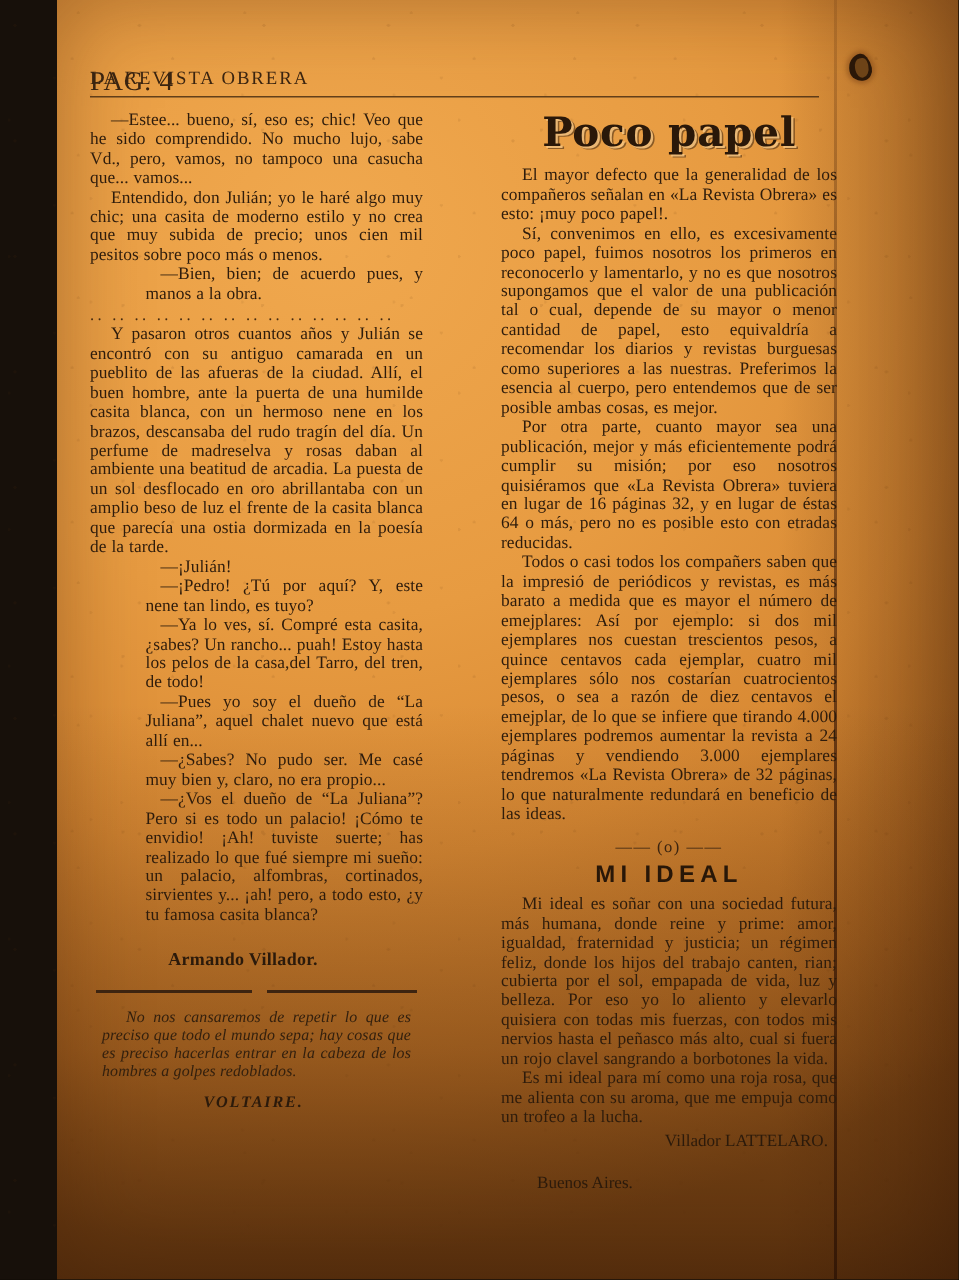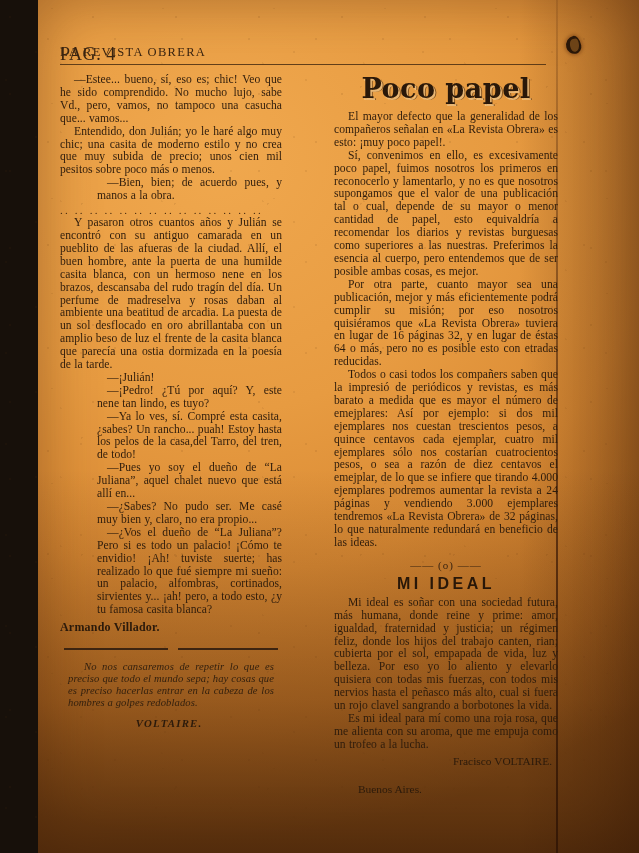--- a/index.html
+++ b/index.html
@@ -85,22 +85,22 @@
   .col p.dash{text-indent:10px;margin-left:37px;}
 
   
   .dots{
     height:11px;line-height:11px;font-size:11px;color:#44290f;
     letter-spacing:2.2px;overflow:hidden;white-space:nowrap;
     margin:2px 0 1px 0;
   }
 
   .byline{
-    text-align:left;font-size:12px;font-weight:bold;color:#2b1a0b;
-    margin-top:3px;padding-right:18px;letter-spacing:.2px;
+    text-align:center;font-size:12px;font-weight:bold;color:#2b1a0b;
+    margin-top:15px;padding-right:18px;letter-spacing:.2px;
   }
 
   
   .splitrule{
     position:relative;height:10px;margin:9px 0 7px 0;
   }
   .splitrule span{
     position:absolute;top:4px;height:2px;background:#3d2410;
   }
   .splitrule span.a{left:4px;width:104px;}
@@ -191,16 +191,16 @@
     <p>Sí, convenimos en ello, es excesivamente poco papel, fuimos nosotros los primeros en reconocerlo y lamentarlo, y no es que nosotros supongamos que el valor de una publicación tal o cual, depende de su mayor o menor cantidad de papel, esto equivaldría a recomendar los diarios y revistas burguesas como superiores a las nuestras. Preferimos la esencia al cuerpo, pero entendemos que de ser posible ambas cosas, es mejor.</p>
     <p>Por otra parte, cuanto mayor sea una publicación, mejor y más eficientemente podrá cumplir su misión; por eso nosotros quisiéramos que «La Revista Obrera» tuviera en lugar de 16 páginas 32, y en lugar de éstas 64 o más, pero no es posible esto con etradas reducidas.</p>
     <p>Todos o casi todos los compañers saben que la impresió de periódicos y revistas, es más barato a medida que es mayor el número de emejplares: Así por ejemplo: si dos mil ejemplares nos cuestan trescientos pesos, a quince centavos cada ejemplar, cuatro mil ejemplares sólo nos costarían cuatrocientos pesos, o sea a razón de diez centavos el emejplar, de lo que se infiere que tirando 4.000 ejemplares podremos aumentar la revista a 24 páginas y vendiendo 3.000 ejemplares tendremos «La Revista Obrera» de 32 páginas, lo que naturalmente redundará en beneficio de las ideas.</p>
 
     <div class="orn">—— (o) ——</div>
     <div id="mideal">MI IDEAL</div>
 
     <p>Mi ideal es soñar con una sociedad futura, más humana, donde reine y prime: amor, igualdad, fraternidad y justicia; un régimen feliz, donde los hijos del trabajo canten, rian; cubierta por el sol, empapada de vida, luz y belleza. Por eso yo lo aliento y elevarlo quisiera con todas mis fuerzas, con todos mis nervios hasta el peñasco más alto, cual si fuera un rojo clavel sangrando a borbotones la vida.</p>
     <p>Es mi ideal para mí como una roja rosa, que me alienta con su aroma, que me empuja como un trofeo a la lucha.</p>
 
-    <div class="sign">Fracisco VOLTAIRE.</div>
+    <div class="sign">Villador LATTELARO.</div>
     <div class="place">Buenos Aires.</div>
   </div>
 </div>
 
 </body></html>

